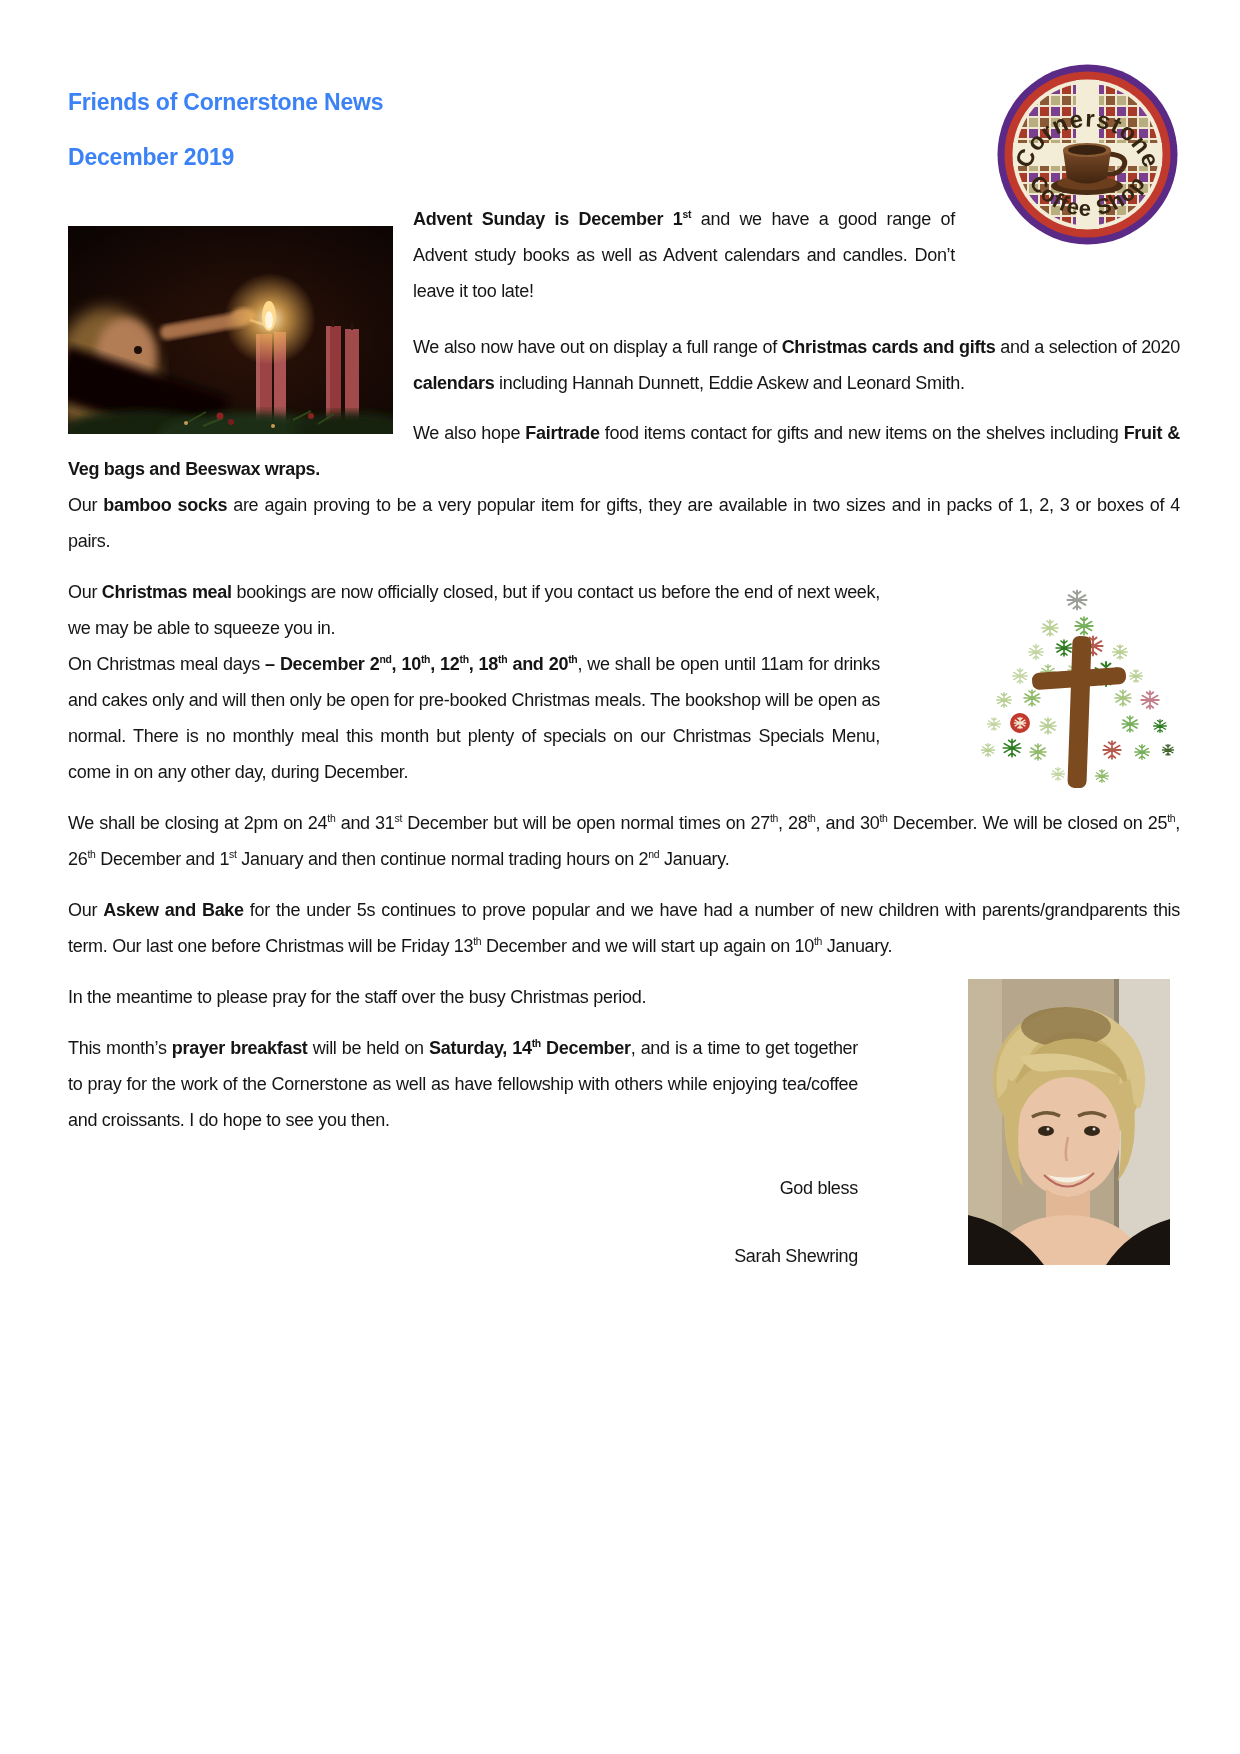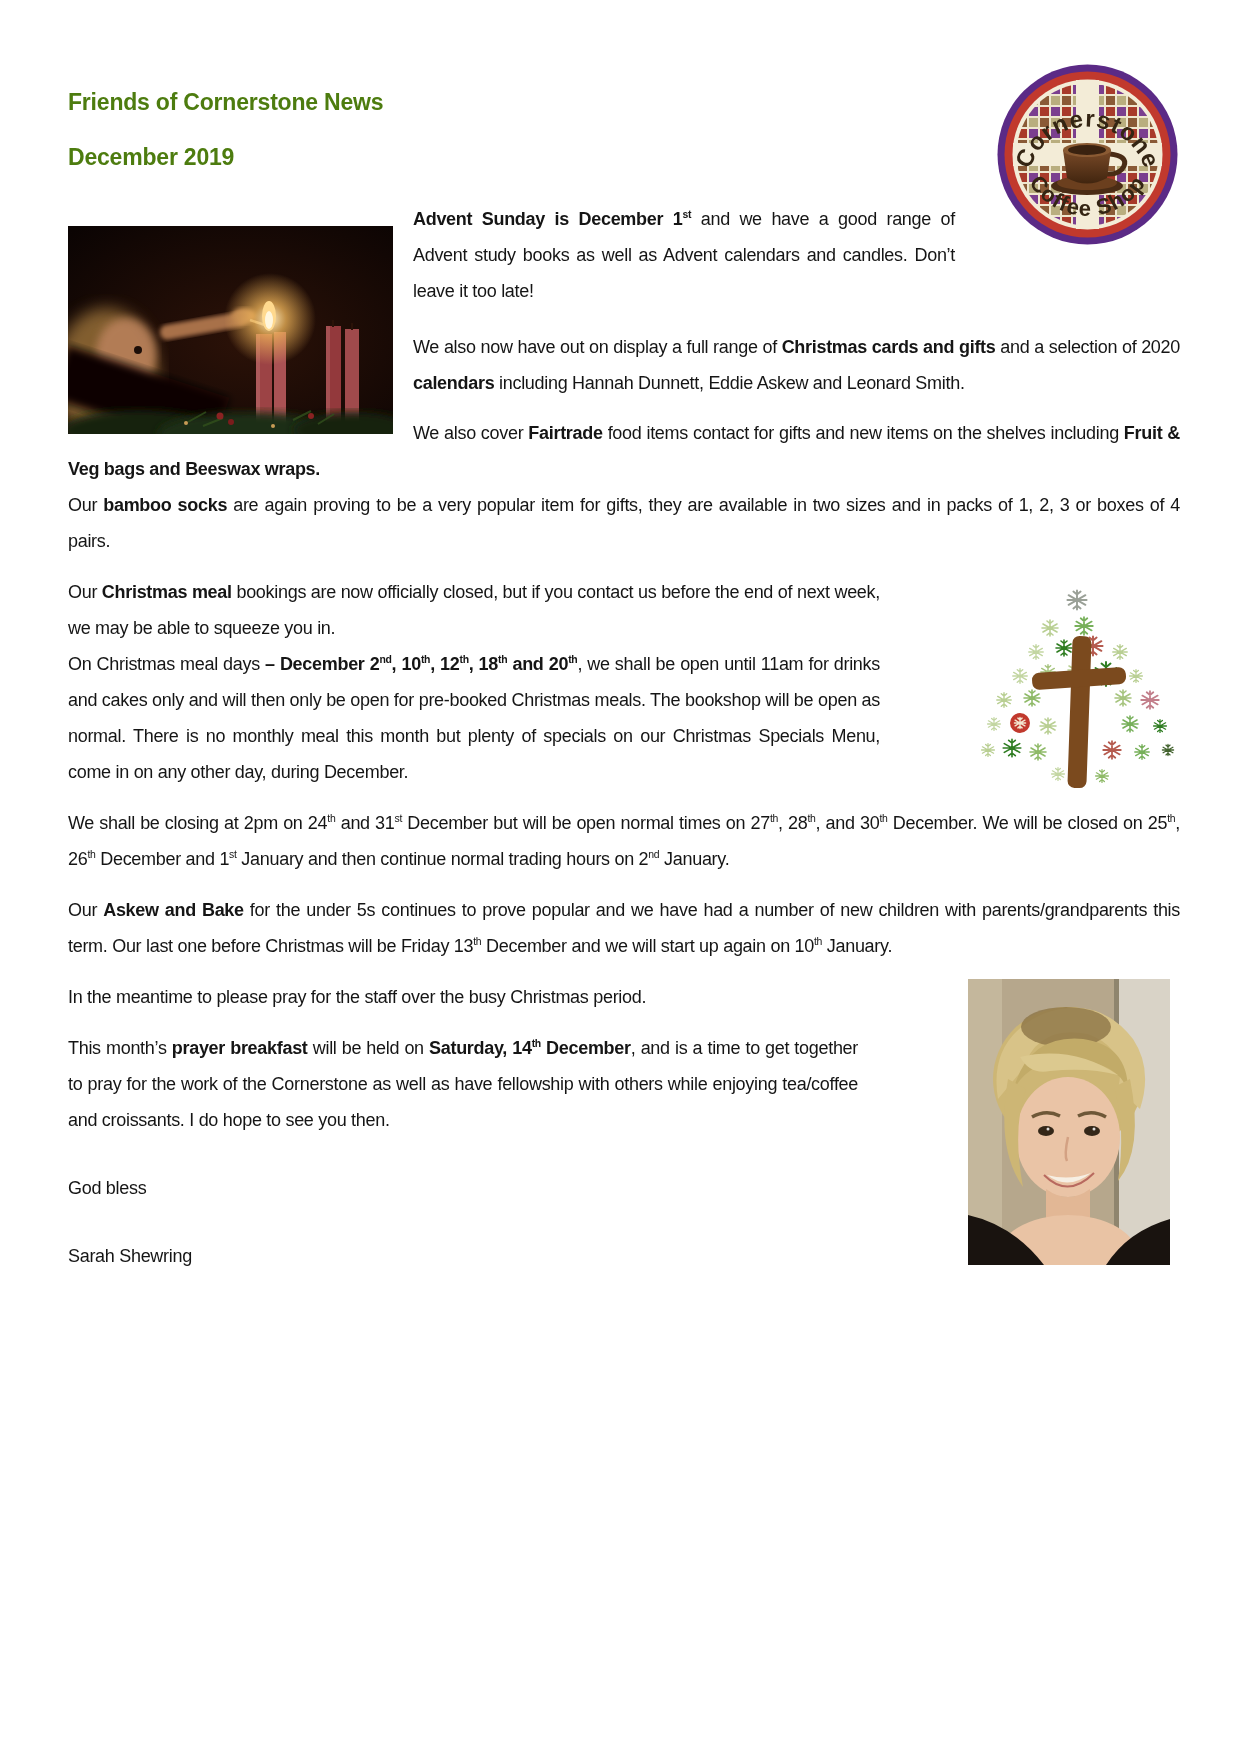--- a/index.html
+++ b/index.html
@@ -8,33 +8,33 @@
     width:1240px;height:1754px;
     margin:0 auto;
     background:#ffffff;
     box-sizing:border-box;
     padding:88px 60px 40px 68px;
     font-family:"Liberation Sans",sans-serif;
     color:#111;
     overflow:hidden;
   }
   h1.title,h2.date{
-    font-size:23px;line-height:28px;font-weight:700;color:#4d7c0f;
+    font-size:23px;line-height:28px;font-weight:700;color:#3b82f6;
     margin:0 0 27px 0;letter-spacing:-0.2px;
   }
   h2.date{margin:16px 0 30px 0;}
   .para{
     font-size:18px;line-height:36px;margin:0;text-align:justify;
     letter-spacing:-0.3px;color:#151515;
   }
   .para .b{font-weight:700;}
   .para sup{font-size:58%;line-height:0;vertical-align:super;}
   .gap{margin-top:15px;}
   .gap-lg{margin-top:32px;}
-  .sig{text-align:left;}
+  .sig{text-align:right;}
   .logo-float{float:right;width:185px;height:185px;margin:-26px 0 14px 40px;}
   .advent-float{float:left;width:325px;height:208px;margin:25px 20px 4px 0;}
   .tree-float{float:right;width:200px;height:210px;margin:10px 0 2px 100px;}
   .photo-float{float:right;width:202px;height:286px;margin:0 10px 8px 110px;}
   svg{display:block;}
 </style>
 </head>
 <body>
 
 <div class="page">
@@ -130,21 +130,21 @@
       <circle cx="152" cy="190" r="3.5" fill="#8a2222"></circle>
       <circle cx="163" cy="196" r="3" fill="#7a1c1c"></circle>
       <circle cx="243" cy="190" r="3" fill="#8a2222"></circle>
       <circle cx="118" cy="197" r="2" fill="#c79b55"></circle>
       <circle cx="205" cy="200" r="2" fill="#c79b55"></circle>
     </svg>
   </div>
 
   <p class="para"><span class="b">Advent Sunday is December 1</span><sup class="b">st</sup><span> and we have a good range of Advent study books as well as Advent calendars and candles.  Don’t leave it too late!</span></p>
   <p class="para" style="margin-top:20px"><span>We also now have out on display a full range of </span><span class="b">Christmas cards and gifts</span><span> and a selection of 2020 </span><span class="b">calendars</span><span> including Hannah Dunnett, Eddie Askew and Leonard Smith.</span></p>
-  <p class="para" style="margin-top:14px"><span>We also cover </span><span class="b">Fairtrade</span><span> food items contact for gifts and new items on the shelves including </span><span class="b">Fruit &amp; Veg bags and Beeswax wraps.</span></p>
+  <p class="para" style="margin-top:14px"><span>We also hope </span><span class="b">Fairtrade</span><span> food items contact for gifts and new items on the shelves including </span><span class="b">Fruit &amp; Veg bags and Beeswax wraps.</span></p>
   <p class="para"><span>Our </span><span class="b">bamboo socks</span><span> are again proving to be a very popular item for gifts, they are available in two sizes and in packs of 1, 2, 3 or boxes of 4 pairs.</span></p>
 
   <div class="gap">
 
     <div class="tree-float">
       <svg width="200" height="210" viewBox="0 0 200 210">
         <defs>
           <g id="flk" fill="none" stroke-linecap="round">
             <path d="M0 -8 L0 8 M-7 -4 L7 4 M-7 4 L7 -4 M-3 -7 L0 -4.5 L3 -7 M-3 7 L0 4.5 L3 7 M-8 0 L8 0"></path>
           </g>

